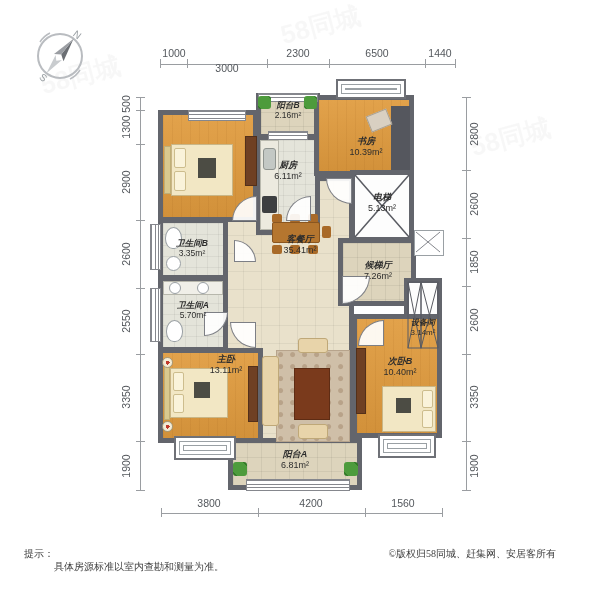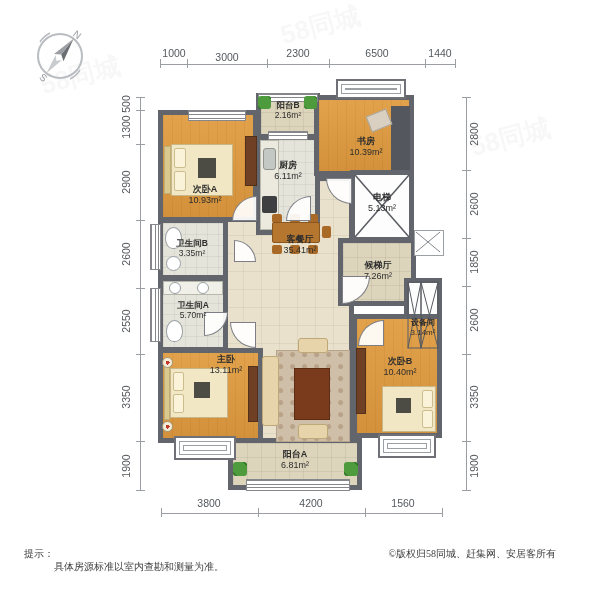--- a/index.html
+++ b/index.html
@@ -20,21 +20,21 @@
      repeating-linear-gradient(to bottom, rgba(0,0,0,.06) 0 1px, transparent 1px 14px),
      #ddd4bc;}
   .tile-gray{background:
      repeating-linear-gradient(to right, rgba(0,0,0,.05) 0 1px, transparent 1px 11px),
      repeating-linear-gradient(to bottom, rgba(0,0,0,.05) 0 1px, transparent 1px 11px),
      #e4e4da;}
   .shaft{background:#fdfdfd;}
   
   .room-label{position:absolute;z-index:6;text-align:center;color:#2d2d2d;
       font-size:9px;line-height:11px;white-space:nowrap;}
-  .room-label .nm{font-weight:700;}
+  .room-label .nm{font-weight:700;font-style:italic;}
   
   .win-h{position:absolute;background:
       repeating-linear-gradient(to bottom, #85878d 0 1px, #fff 1px 3.5px);
       border:1px solid #85878d;box-sizing:border-box;z-index:4;}
   .win-v{position:absolute;background:
       repeating-linear-gradient(to right, #85878d 0 1px, #fff 1px 3.5px);
       border:1px solid #85878d;box-sizing:border-box;z-index:4;}
   .bay{position:absolute;background:#fff;border:2px solid #6f7177;box-sizing:border-box;z-index:3;
       box-shadow: inset 0 0 0 3px #fff, inset 0 0 0 4px #9aa0a4, inset 0 0 0 7px #fff, inset 0 0 0 8px #9aa0a4;}
   .door{position:absolute;background:rgba(255,255,255,.92);border:1px solid #7d7f85;
@@ -191,24 +191,20 @@
     <rect x="408" y="282" width="13" height="66" fill="none" stroke="#595b62" stroke-width="1"></rect>
     <line x1="408" y1="282" x2="421" y2="348" stroke="#595b62" stroke-width="1"></line>
     <line x1="421" y1="282" x2="408" y2="348" stroke="#595b62" stroke-width="1"></line>
     <rect x="421" y="282" width="17" height="66" fill="none" stroke="#595b62" stroke-width="1"></rect>
     <line x1="421" y1="282" x2="438" y2="348" stroke="#595b62" stroke-width="1"></line>
     <line x1="438" y1="282" x2="421" y2="348" stroke="#595b62" stroke-width="1"></line>
     <line x1="416" y1="232" x2="440" y2="252" stroke="#85878d" stroke-width="1"></line>
     <line x1="440" y1="232" x2="416" y2="252" stroke="#85878d" stroke-width="1"></line>
   </svg>
 
-  <div class="room-label" style="left:165px;top:184px;width:80px;">
-    <div class="nm">次卧A</div>
-      <div>10.93m²</div>
-  </div>
   <div class="room-label" style="left:256px;top:100px;width:64px;font-size:8.5px;line-height:10px;">
     <div class="nm">阳台B</div>
       <div>2.16m²</div>
   </div>
   <div class="room-label" style="left:258px;top:160px;width:60px;">
     <div class="nm">厨房</div>
       <div>6.11m²</div>
   </div>
   <div class="room-label" style="left:326px;top:136px;width:80px;">
     <div class="nm">书房</div>
@@ -254,21 +250,21 @@
 
 <div class="abs" style="left:160px;top:44px;width:296px;height:22px;z-index:7;">
   <div class="dim-line-h" style="left:0;top:20px;width:296px;"></div>
   <div class="tick-v" style="left:0;top:15px;"></div>
   <div class="tick-v" style="left:27px;top:15px;"></div>
   <div class="tick-v" style="left:107px;top:15px;"></div>
   <div class="tick-v" style="left:169px;top:15px;"></div>
   <div class="tick-v" style="left:265px;top:15px;"></div>
   <div class="tick-v" style="left:295px;top:15px;"></div>
   <div class="dim-label" style="left:1px;top:3px;width:26px;text-align:center;">1000</div>
-  <div class="dim-label" style="left:37px;top:7px;width:60px;text-align:center;">3000</div>
+  <div class="dim-label" style="left:37px;top:18px;width:60px;text-align:center;">3000</div>
   <div class="dim-label" style="left:108px;top:3px;width:60px;text-align:center;">2300</div>
   <div class="dim-label" style="left:187px;top:3px;width:60px;text-align:center;">6500</div>
   <div class="dim-label" style="left:250px;top:3px;width:60px;text-align:center;">1440</div>
 </div>
 
 <div class="abs" style="left:161px;top:496px;width:282px;height:20px;z-index:7;">
   <div class="dim-line-h" style="left:0;top:17px;width:282px;"></div>
   <div class="tick-v" style="left:0;top:12px;"></div>
   <div class="tick-v" style="left:97px;top:12px;"></div>
   <div class="tick-v" style="left:204px;top:12px;"></div>

